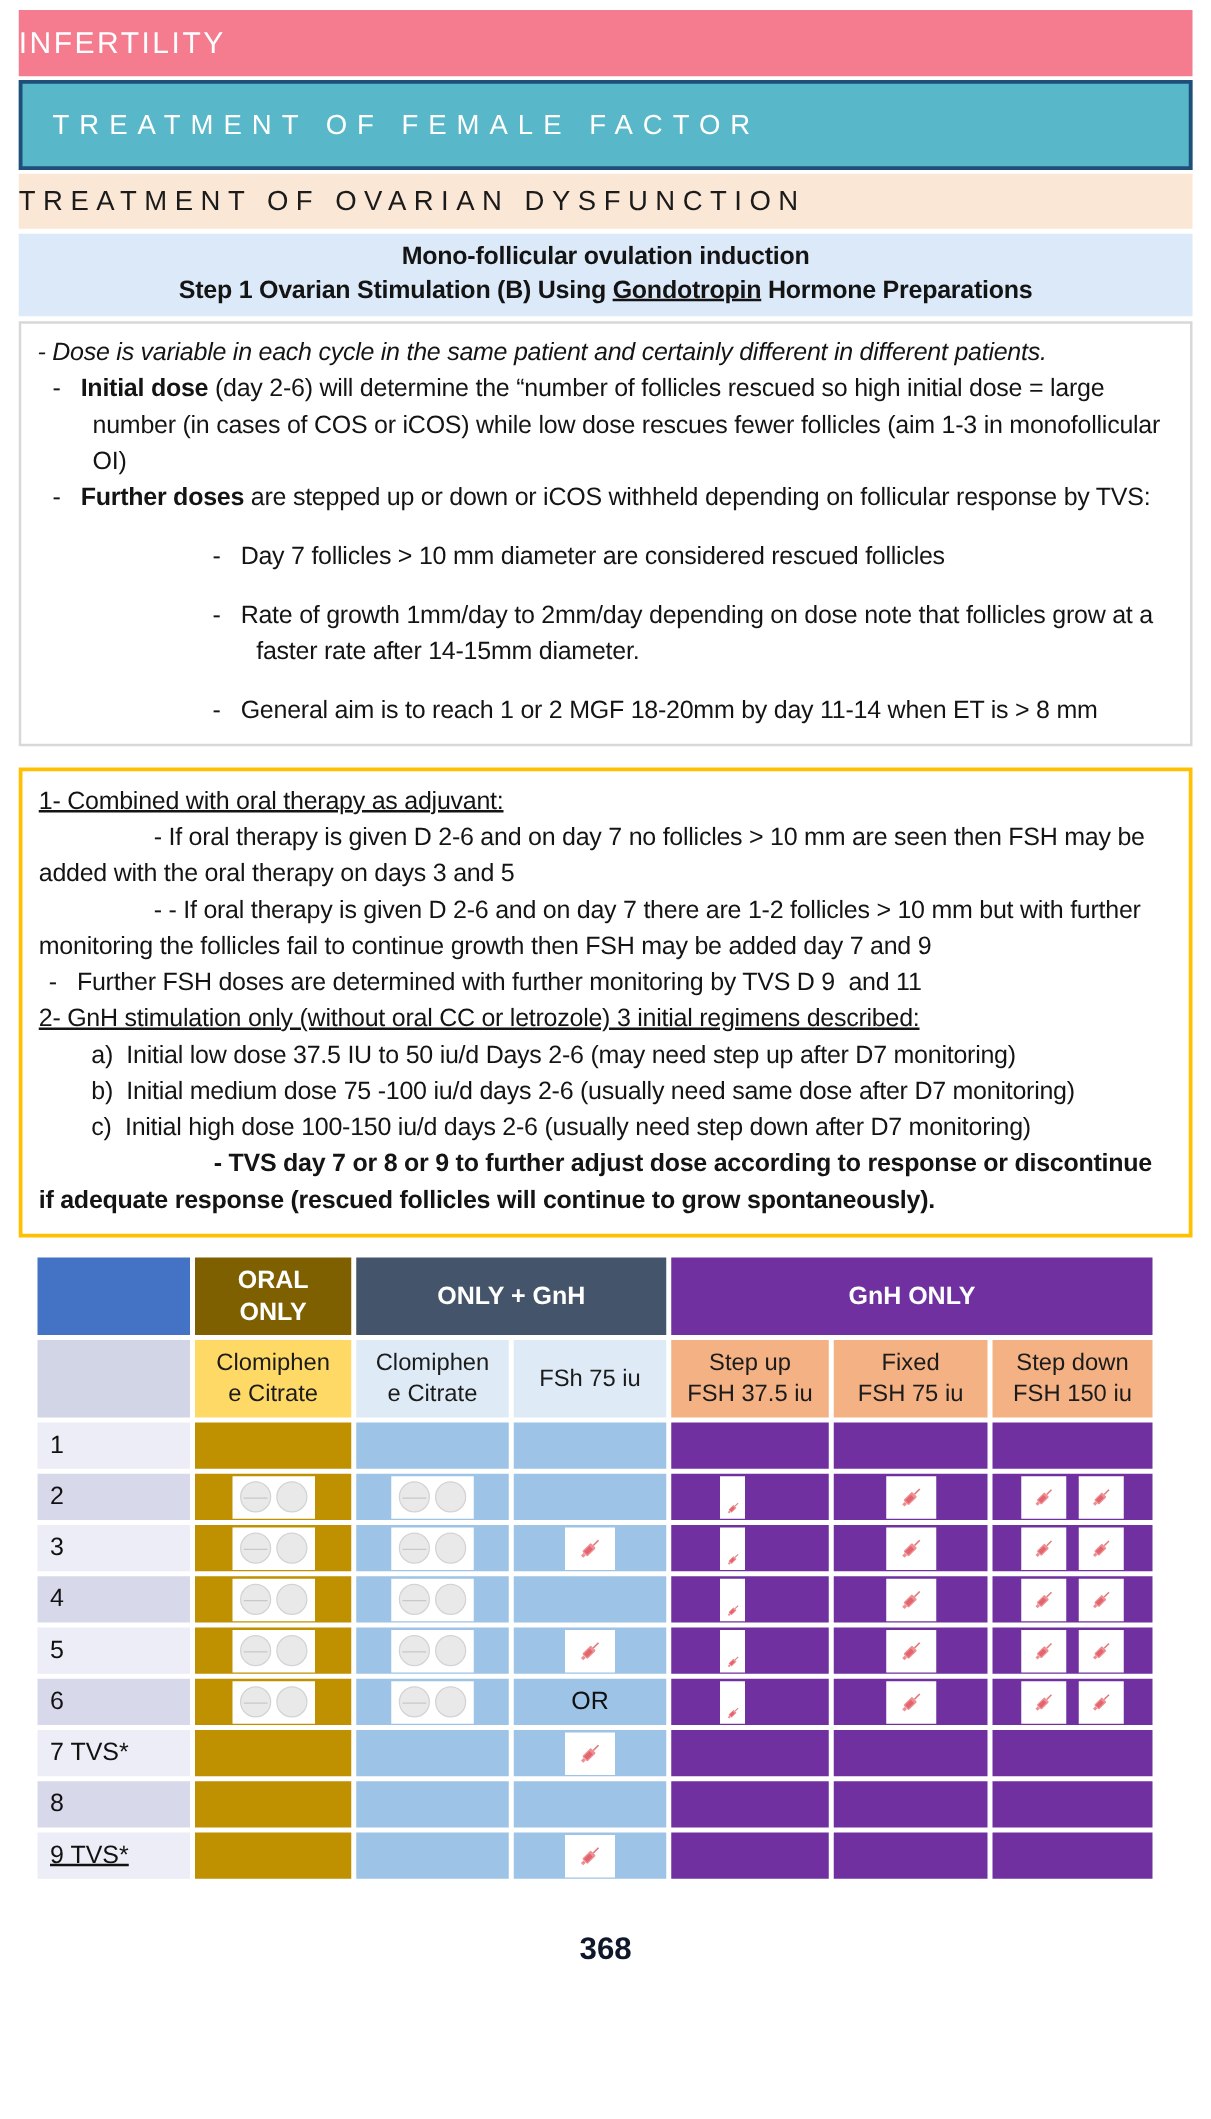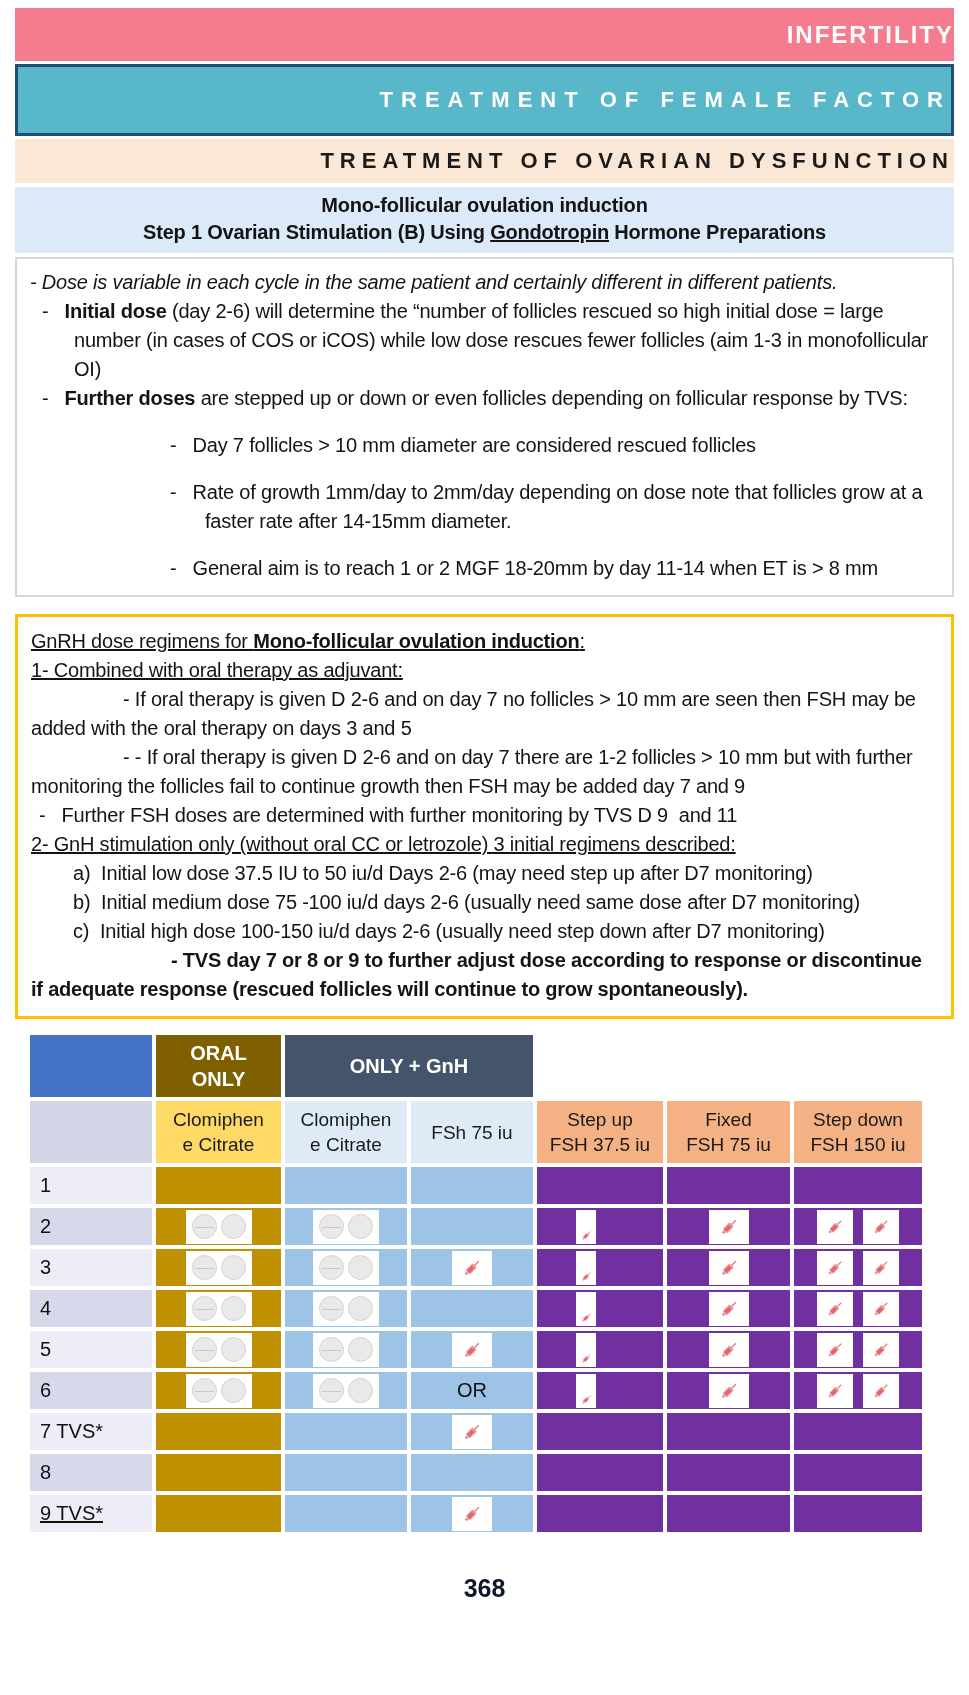--- a/index.html
+++ b/index.html
@@ -1,19 +1,19 @@
 <!DOCTYPE html>
 <html><head>
 <meta charset="utf-8">
 <style>
   html,body{margin:0;padding:0;background:#fff;}
   .page{position:relative;width:969px;height:1695px;background:#ffffff;overflow:hidden;
         font-family:"Liberation Sans",sans-serif;color:#141414;}
   
-  .banner{display:flex;align-items:center;justify-content:flex-end;text-align:center;font-weight:bold;}
+  .banner{display:flex;align-items:center;justify-content:flex-start;text-align:center;font-weight:normal;}
   .banner.pink{margin:8px 15px 3px;height:53px;color:#ffffff;font-size:24px;letter-spacing:2px;}
   .banner.teal{margin:0 15px 3px;height:66px;border:3px solid #1f4e79;color:#ffffff;font-size:22px;letter-spacing:8px;padding-left:24px;}
   .banner.peach{margin:3px 15px 4px;height:44px;color:#1b1b1b;font-size:22px;letter-spacing:6px;}
   
   .title-box{margin:0 15px 4px;padding:5px 10px 7px;}
   .title-box .para{text-align:center;font-size:20px;line-height:27px;font-weight:bold;}
   
   .notes-box{margin:0 15px 0;background:#fff;border:2px solid #d8d8d8;padding:9px 14px 12px 13px;}
   .regimen-box{margin:17px 15px 0;background:#fff;border:3px solid #ffc000;padding:10px 14px 12px 13px;}
   .para{font-size:20px;line-height:29px;letter-spacing:-0.2px;}
@@ -60,47 +60,49 @@
   </div>
 
   <div class="title-box" style="background: rgb(220, 233, 248);">
       <div class="para "><span class="b ">Mono-follicular ovulation induction</span></div>
       <div class="para "><span class="b ">Step 1 Ovarian Stimulation (B) Using </span><span class="b u">Gondotropin</span><span class="b "> Hormone Preparations</span></div>
     </div>
 
   <div class="notes-box" style="border-color: rgb(216, 216, 216);">
       <div class="para p-flush"><span class="i ">- Dose is variable in each cycle in the same patient and certainly different in different patients.</span></div>
       <div class="para p-hang1"><span>-&nbsp;&nbsp; </span><span class="b ">Initial dose</span><span> (day 2-6) will determine the “number of follicles rescued so high initial dose = large number (in cases of COS or iCOS) while low dose rescues fewer follicles (aim 1-3 in monofollicular OI)</span></div>
-      <div class="para p-hang1"><span>-&nbsp;&nbsp; </span><span class="b ">Further doses</span><span> are stepped up or down or even follicles depending on follicular response by TVS:</span></div>
+      <div class="para p-hang1"><span>-&nbsp;&nbsp; </span><span class="b ">Further doses</span><span> are stepped up or down or iCOS withheld depending on follicular response by TVS:</span></div>
       <div class="para p-hang2"><span>-&nbsp;&nbsp; Day 7 follicles &gt; 10 mm diameter are considered rescued follicles</span></div>
       <div class="para p-hang2"><span>-&nbsp;&nbsp; Rate of growth 1mm/day to 2mm/day depending on dose note that follicles grow at a faster rate after 14-15mm diameter.</span></div>
       <div class="para p-hang2"><span>-&nbsp;&nbsp; General aim is to reach 1 or 2 MGF 18-20mm by day 11-14 when ET is &gt; 8 mm</span></div>
     </div>
 
   <div class="regimen-box" style="border-color: rgb(255, 192, 0);">
-      <div class="para p-flush"><span class="u">GnRH dose regimens for </span><span class="b u">Mono-follicular ovulation induction</span><span class="u">:</span></div>
       <div class="para p-flush"><span class="u">1- Combined with oral therapy as adjuvant:</span></div>
       <div class="para p-ind1"><span>- If oral therapy is given D 2-6 and on day 7 no follicles &gt; 10 mm are seen then FSH may be added with the oral therapy on days 3 and 5</span></div>
       <div class="para p-ind1"><span>- - If oral therapy is given D 2-6 and on day 7 there are 1-2 follicles &gt; 10 mm but with further monitoring the follicles fail to continue growth then FSH may be added day 7 and 9</span></div>
       <div class="para p-hang1b"><span>-&nbsp;&nbsp; Further FSH doses are determined with further monitoring by TVS D 9&nbsp; and 11</span></div>
       <div class="para p-flush"><span class="u">2- GnH stimulation only (without oral CC or letrozole) 3 initial regimens described:</span></div>
       <div class="para p-list"><span>a)&nbsp;&nbsp;Initial low dose 37.5 IU to 50 iu/d Days 2-6 (may need step up after D7 monitoring)</span></div>
       <div class="para p-list"><span>b)&nbsp;&nbsp;Initial medium dose 75 -100 iu/d days 2-6 (usually need same dose after D7 monitoring)</span></div>
       <div class="para p-list"><span>c)&nbsp;&nbsp;Initial high dose 100-150 iu/d days 2-6 (usually need step down after D7 monitoring)</span></div>
       <div class="para p-ind2"><span class="b ">- TVS day 7 or 8 or 9 to further adjust dose according to response or discontinue if adequate response (rescued follicles will continue to grow spontaneously).</span></div>
     </div>
 
   <div class="dose-table" id="dose-table">
       <div class="tcell ghdr" style="background: rgb(68, 114, 196); grid-area: 1 / 1 / auto / span 1;"></div>
       <div class="tcell ghdr" style="background: rgb(127, 96, 0); grid-area: 1 / 2 / auto / span 1;">
         <span class="ln">ORAL</span>
         <span class="ln">ONLY</span>
       </div>
       <div class="tcell ghdr" style="background: rgb(68, 84, 106); grid-area: 1 / 3 / auto / span 2;">
         <span class="ln">ONLY + GnH</span>
+      </div>
+      <div class="tcell ghdr" style="background: rgb(112, 48, 160); grid-area: 1 / 5 / auto / span 3;">
+        <span class="ln">GnH ONLY</span>
       </div>
       <div class="tcell shdr" style="background: rgb(210, 213, 230); grid-area: 2 / 1;"></div>
       <div class="tcell shdr" style="background: rgb(255, 217, 102); grid-area: 2 / 2;">
         <span class="ln">Clomiphen</span>
         <span class="ln">e Citrate</span>
       </div>
       <div class="tcell shdr" style="background: rgb(222, 235, 247); grid-area: 2 / 3;">
         <span class="ln">Clomiphen</span>
         <span class="ln">e Citrate</span>
       </div>

